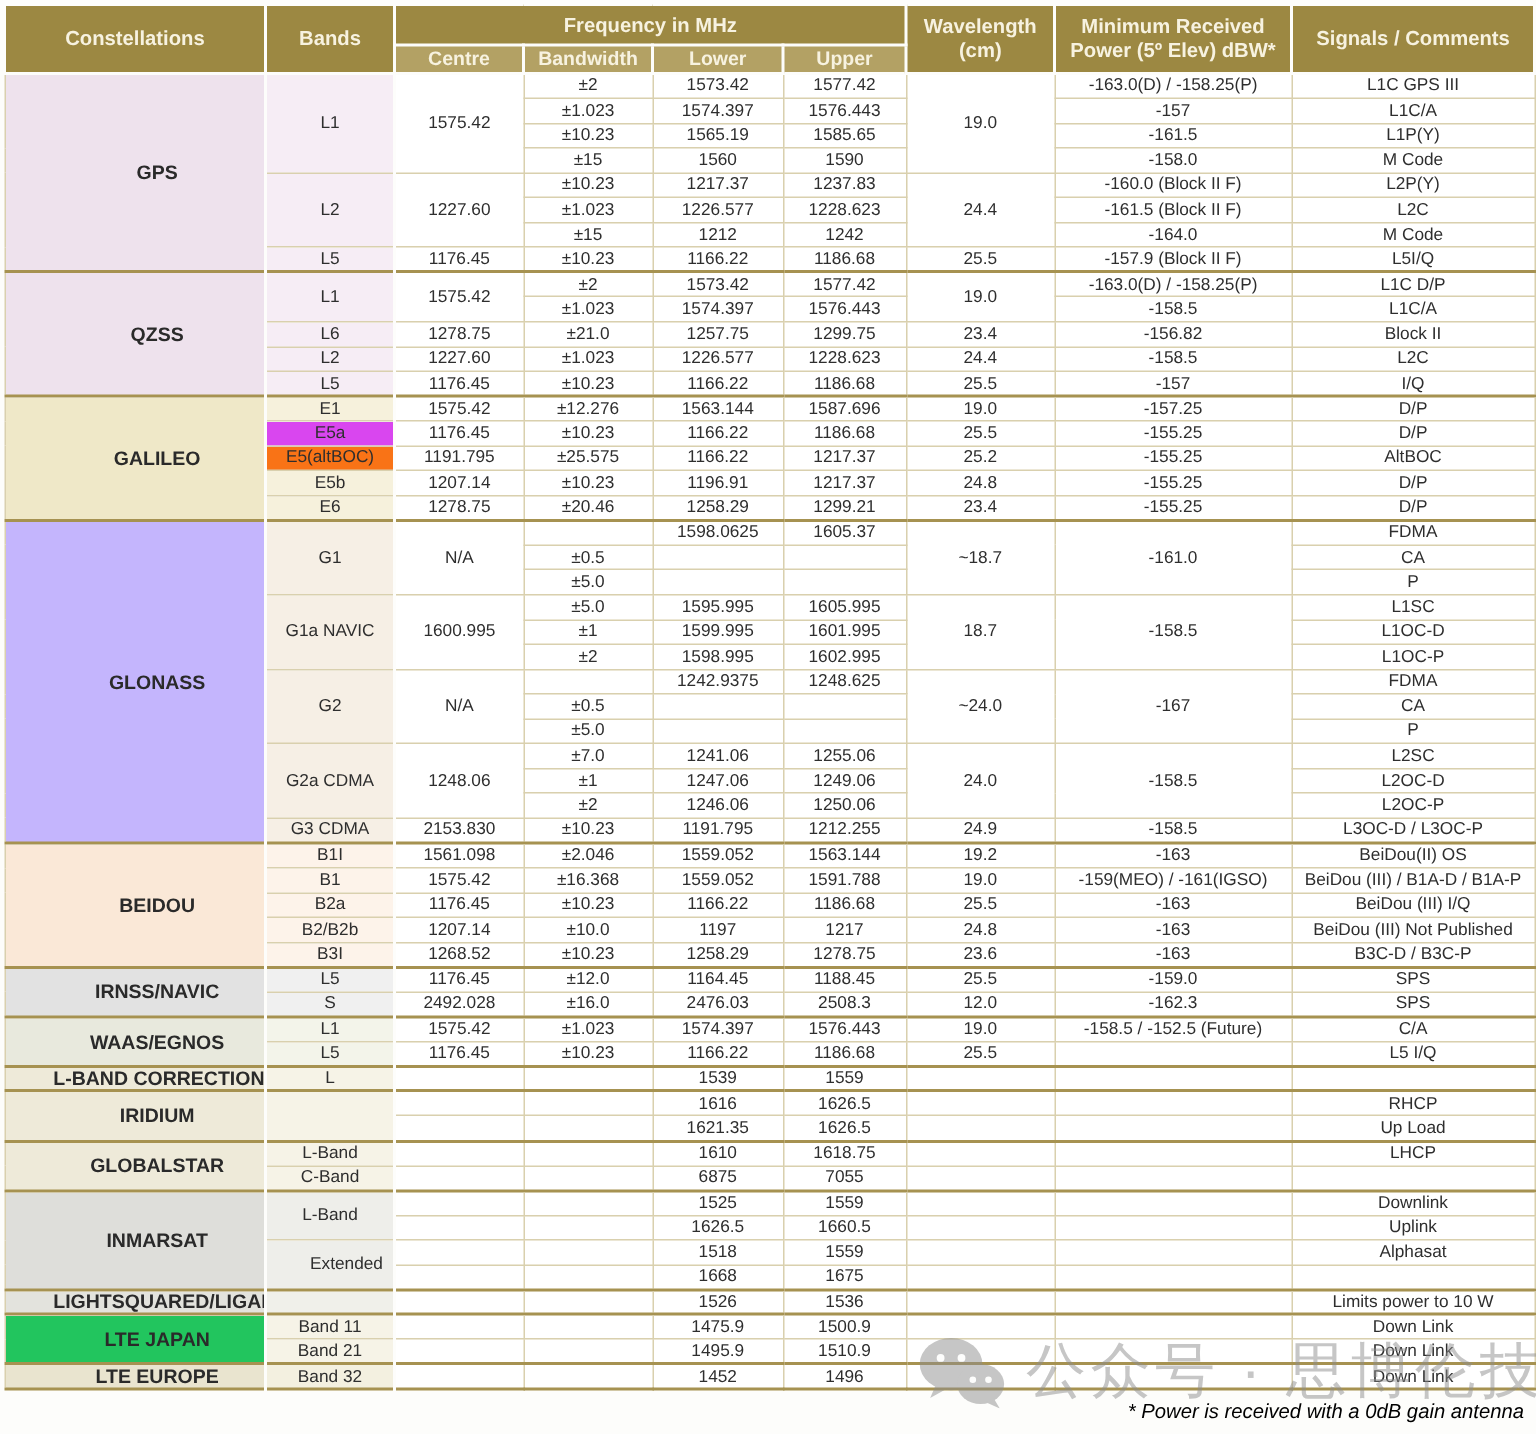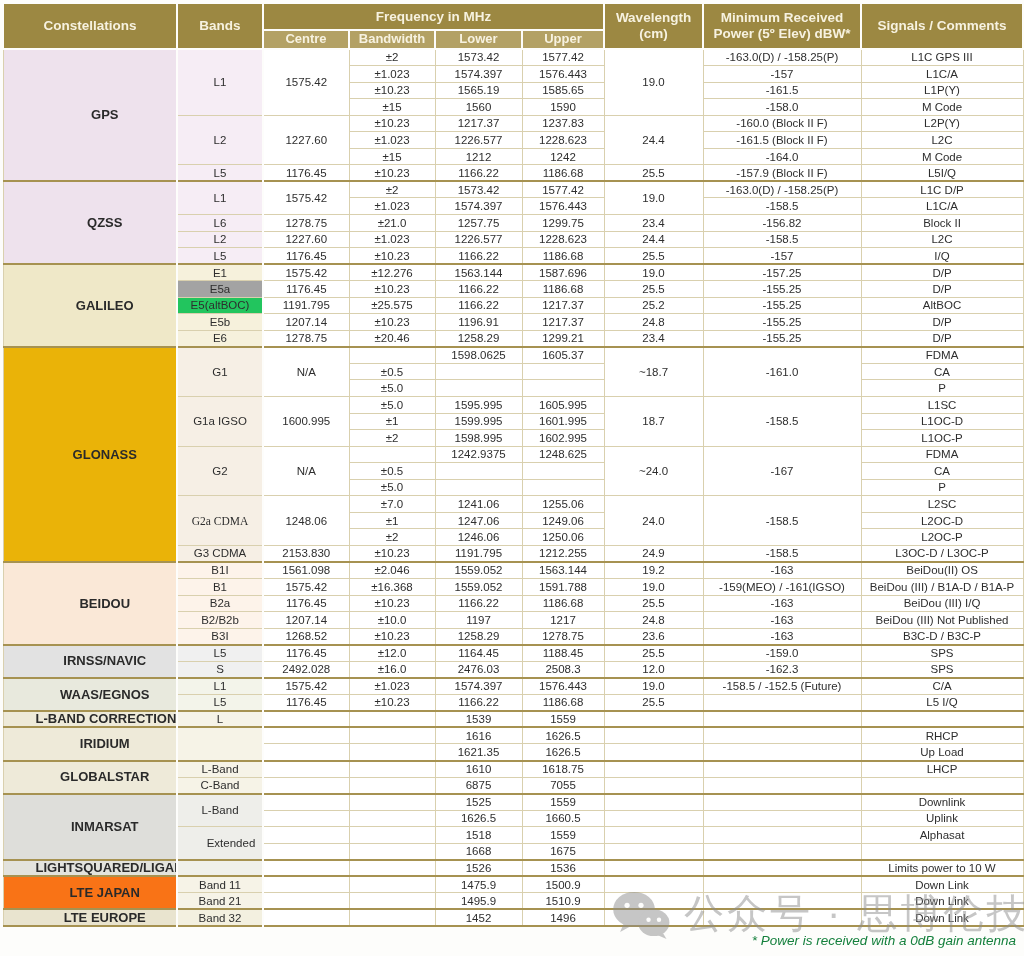--- a/index.html
+++ b/index.html
@@ -64,21 +64,21 @@
     font-size: 11.5px;
     border-right: 2px solid #fdfdfb;
     border-left: 0;
   }
   .footnote {
     position: absolute;
     right: 8px;
     top: 933px;
     font-size: 13.5px;
     font-style: italic;
-    color: #15803d;
+    color: #000000;
   }
   .watermark {
     position: absolute;
     left: 612px;
     top: 886px;
     display: flex;
     align-items: center;
     gap: 14px;
     color: #8e8e8e;
     opacity: 0.5;
@@ -243,31 +243,31 @@
           <td class="bandc" style="background: rgb(246, 241, 220);">E1</td>
           <td>1575.42</td>
           <td>±12.276</td>
           <td>1563.144</td>
           <td>1587.696</td>
           <td>19.0</td>
           <td>-157.25</td>
           <td>D/P</td>
         </tr>
         <tr>
-          <td class="bandc" style="background: #a3a3a3;">E5a</td>
+          <td class="bandc" style="background: #d946ef;">E5a</td>
           <td>1176.45</td>
           <td>±10.23</td>
           <td>1166.22</td>
           <td>1186.68</td>
           <td>25.5</td>
           <td>-155.25</td>
           <td>D/P</td>
         </tr>
         <tr>
-          <td class="bandc" style="background: #22c55e;">E5(altBOC)</td>
+          <td class="bandc" style="background: #f97316;">E5(altBOC)</td>
           <td>1191.795</td>
           <td>±25.575</td>
           <td>1166.22</td>
           <td>1217.37</td>
           <td>25.2</td>
           <td>-155.25</td>
           <td>AltBOC</td>
         </tr>
         <tr>
           <td class="bandc" style="background: rgb(246, 241, 220);">E5b</td>
@@ -283,21 +283,21 @@
           <td class="bandc" style="background: rgb(246, 241, 220);">E6</td>
           <td>1278.75</td>
           <td>±20.46</td>
           <td>1258.29</td>
           <td>1299.21</td>
           <td>23.4</td>
           <td>-155.25</td>
           <td>D/P</td>
         </tr>
         <tr class="gs">
-          <td rowspan="13" class="const" style="background: #eab308;">GLONASS</td>
+          <td rowspan="13" class="const" style="background: #c4b5fd;">GLONASS</td>
           <td rowspan="3" class="bandc" style="background: rgb(246, 239, 229);">G1</td>
           <td rowspan="3">N/A</td>
           <td></td>
           <td>1598.0625</td>
           <td>1605.37</td>
           <td rowspan="3">~18.7</td>
           <td rowspan="3">-161.0</td>
           <td>FDMA</td>
         </tr>
         <tr>
@@ -306,21 +306,21 @@
           <td></td>
           <td>CA</td>
         </tr>
         <tr>
           <td>±5.0</td>
           <td></td>
           <td></td>
           <td>P</td>
         </tr>
         <tr>
-          <td rowspan="3" class="bandc" style="background: rgb(246, 239, 229);">G1a IGSO</td>
+          <td rowspan="3" class="bandc" style="background: rgb(246, 239, 229);">G1a NAVIC</td>
           <td rowspan="3">1600.995</td>
           <td>±5.0</td>
           <td>1595.995</td>
           <td>1605.995</td>
           <td rowspan="3">18.7</td>
           <td rowspan="3">-158.5</td>
           <td>L1SC</td>
         </tr>
         <tr>
           <td>±1</td>
@@ -350,21 +350,21 @@
           <td></td>
           <td>CA</td>
         </tr>
         <tr>
           <td>±5.0</td>
           <td></td>
           <td></td>
           <td>P</td>
         </tr>
         <tr>
-          <td rowspan="3" class="bandc" style="background: rgb(246, 239, 229); font-family: Liberation Serif, serif;">G2a CDMA</td>
+          <td rowspan="3" class="bandc" style="background: rgb(246, 239, 229);">G2a CDMA</td>
           <td rowspan="3">1248.06</td>
           <td>±7.0</td>
           <td>1241.06</td>
           <td>1255.06</td>
           <td rowspan="3">24.0</td>
           <td rowspan="3">-158.5</td>
           <td>L2SC</td>
         </tr>
         <tr>
           <td>±1</td>
@@ -577,21 +577,21 @@
           <td class="bandc" style="background: rgb(240, 240, 234);"></td>
           <td></td>
           <td></td>
           <td>1526</td>
           <td>1536</td>
           <td></td>
           <td></td>
           <td>Limits power to 10 W</td>
         </tr>
         <tr class="gs">
-          <td rowspan="2" class="const" style="background: #f97316; margin-left: 40px;">LTE JAPAN</td>
+          <td rowspan="2" class="const" style="background: #22c55e; margin-left: 40px;">LTE JAPAN</td>
           <td class="bandc" style="background: rgb(246, 243, 231);">Band 11</td>
           <td></td>
           <td></td>
           <td>1475.9</td>
           <td>1500.9</td>
           <td></td>
           <td></td>
           <td>Down Link</td>
         </tr>
         <tr>

